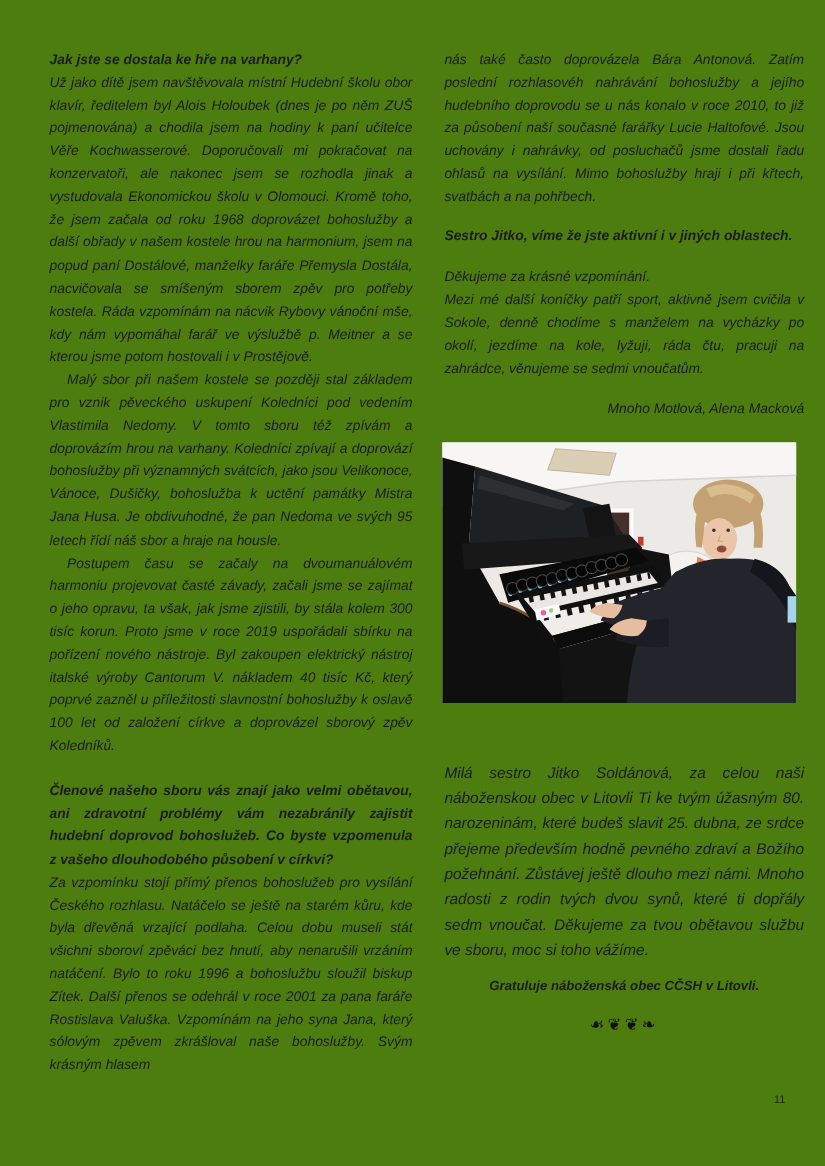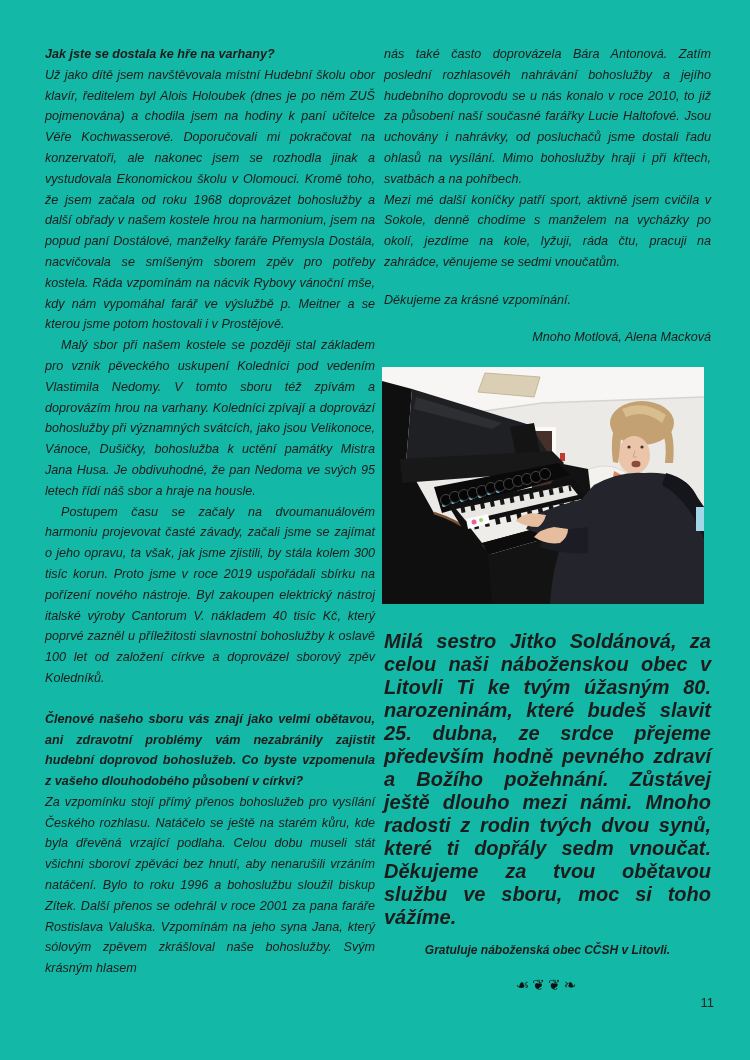--- a/index.html
+++ b/index.html
@@ -1,89 +1,90 @@
 <!DOCTYPE html>
 <html><head>
 <meta charset="utf-8">
 <style>
   * { margin:0; padding:0; box-sizing:border-box; }
   html,body { background:#888; }
   .page {
     position:relative;
     width:750px; height:1060px;
     margin:0 auto;
-    background:#14b8a6;
+    background:#4d7c0f;
     overflow:hidden;
     font-family:"Liberation Sans", sans-serif;
     color:#1c1c1c;
   }
   .col {
     position:absolute; top:44px;
     font-style:italic;
     font-size:12.6px; line-height:20.8px;
     text-align:justify;
   }
   .col-left  { left:45px;  width:330px; }
-  .col-right { left:384px; width:327px; }
+  .col-right { left:404px; width:327px; }
   .heading { font-weight:bold; }
   .indent  { text-indent:16px; }
   .gap-top { margin-top:20px; }
   .h3 { margin-top:14px; }
   .thanks { margin-top:17px; text-align:left; }
   .sig { margin-top:16px; text-align:right; }
   figure.photo {
     margin:20px 0 0 -2px;
     width:322px; height:237px;
     line-height:0;
   }
   .tribute {
-    margin-top:26px;
-    font-weight:bold;
-    font-size:20px; line-height:23px;
+    margin-top:52px;
+    font-weight:normal;
+    font-size:14px; line-height:23px;
   }
   .congrats {
     margin-top:11px;
     font-weight:bold;
     font-size:12px;
     text-align:center;
   }
   .ornament {
     margin-top:14px;
     text-align:center;
     font-style:normal;
     font-size:15px;
     letter-spacing:3px;
     font-family:"DejaVu Sans", sans-serif;
     color:#111;
   }
   .pageno {
     position:absolute;
     right:36px; top:995px;
-    font-size:13px;
+    font-size:10px;
     color:#222;
   }
 </style>
 </head>
 <body>
 
 <div class="page">
 
   <div class="col col-left">
     <div class="heading">Jak jste se dostala ke hře na varhany?</div>
     <div class="p">Už jako dítě jsem navštěvovala místní Hudební školu obor klavír, ředitelem byl Alois Holoubek (dnes je po něm ZUŠ pojmenována) a chodila jsem na hodiny k paní učitelce Věře Kochwasserové. Doporučovali mi pokračovat na konzervatoři, ale nakonec jsem se rozhodla jinak a vystudovala Ekonomickou školu v Olomouci. Kromě toho, že jsem začala od roku 1968 doprovázet bohoslužby a další obřady v našem kostele hrou na harmonium, jsem na popud paní Dostálové, manželky faráře Přemysla Dostála, nacvičovala se smíšeným sborem zpěv pro potřeby kostela. Ráda vzpomínám na nácvik Rybovy vánoční mše, kdy nám vypomáhal farář ve výslužbě p. Meitner a se kterou jsme potom hostovali i v Prostějově.</div>
     <div class="p indent">Malý sbor při našem kostele se později stal základem pro vznik pěveckého uskupení Koledníci pod vedením Vlastimila Nedomy. V tomto sboru též zpívám a doprovázím hrou na varhany. Koledníci zpívají a doprovází bohoslužby při významných svátcích, jako jsou Velikonoce, Vánoce, Dušičky, bohoslužba k uctění památky Mistra Jana Husa. Je obdivuhodné, že pan Nedoma ve svých 95 letech řídí náš sbor a hraje na housle.</div>
     <div class="p indent">Postupem času se začaly na dvoumanuálovém harmoniu projevovat časté závady, začali jsme se zajímat o jeho opravu, ta však, jak jsme zjistili, by stála kolem 300 tisíc korun. Proto jsme v roce 2019 uspořádali sbírku na pořízení nového nástroje. Byl zakoupen elektrický nástroj italské výroby Cantorum V. nákladem 40 tisíc Kč, který poprvé zazněl u příležitosti slavnostní bohoslužby k oslavě 100 let od založení církve a doprovázel sborový zpěv Koledníků.</div>
     <div class="heading gap-top">Členové našeho sboru vás znají jako velmi obětavou, ani zdravotní problémy vám nezabránily zajistit hudební doprovod bohoslužeb. Co byste vzpomenula z vašeho dlouhodobého působení v církvi?</div>
     <div class="p">Za vzpomínku stojí přímý přenos bohoslužeb pro vysílání Českého rozhlasu. Natáčelo se ještě na starém kůru, kde byla dřevěná vrzající podlaha. Celou dobu museli stát všichni sboroví zpěváci bez hnutí, aby nenarušili vrzáním natáčení. Bylo to roku 1996 a bohoslužbu sloužil biskup Zítek. Další přenos se odehrál v roce 2001 za pana faráře Rostislava Valuška. Vzpomínám na jeho syna Jana, který sólovým zpěvem zkrášloval naše bohoslužby. Svým krásným hlasem</div>
   </div>
 
   <div class="col col-right">
     <div class="p">nás také často doprovázela Bára Antonová. Zatím poslední rozhlasovéh nahrávání bohoslužby a jejího hudebního doprovodu se u nás konalo v roce 2010, to již za působení naší současné farářky Lucie Haltofové. Jsou uchovány i nahrávky, od posluchačů jsme dostali řadu ohlasů na vysílání. Mimo bohoslužby hraji i při křtech, svatbách a na pohřbech.</div>
+    <div class="heading h3">Sestro Jitko, víme že jste aktivní i v jiných oblastech.</div>
+    <div class="p thanks">Děkujeme za krásné vzpomínání.</div>
     <div class="p">Mezi mé další koníčky patří sport, aktivně jsem cvičila v Sokole, denně chodíme s manželem na vycházky po okolí, jezdíme na kole, lyžuji, ráda čtu, pracuji na zahrádce, věnujeme se sedmi vnoučatům.</div>
-    <div class="p thanks">Děkujeme za krásné vzpomínání.</div>
     <div class="p sig">Mnoho Motlová, Alena Macková</div>
 
     <figure class="photo">
       <svg viewBox="0 0 322 237" width="322" height="237" xmlns="http://www.w3.org/2000/svg">
 
         <g>
           <rect width="322" height="237" fill="#eceae7"></rect>
           <polygon points="0,0 322,0 322,30 160,36 0,58" fill="#f7f6f4"></polygon>
           <polyline points="0,58 160,36 322,30" stroke="#d7d4cf" stroke-width="1.5" fill="none"></polyline>
           <polygon points="103,6 158,10 152,30 96,25" fill="#dacfb4" stroke="#c4b795" stroke-width="1"></polygon>

